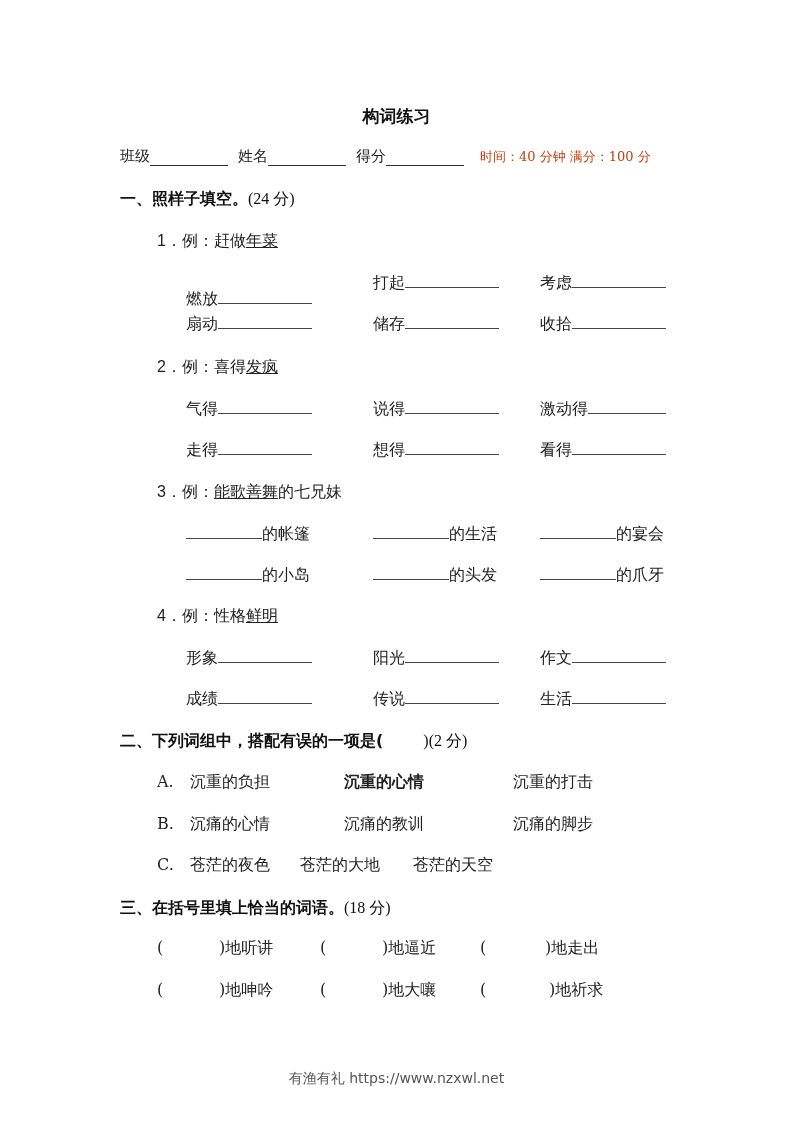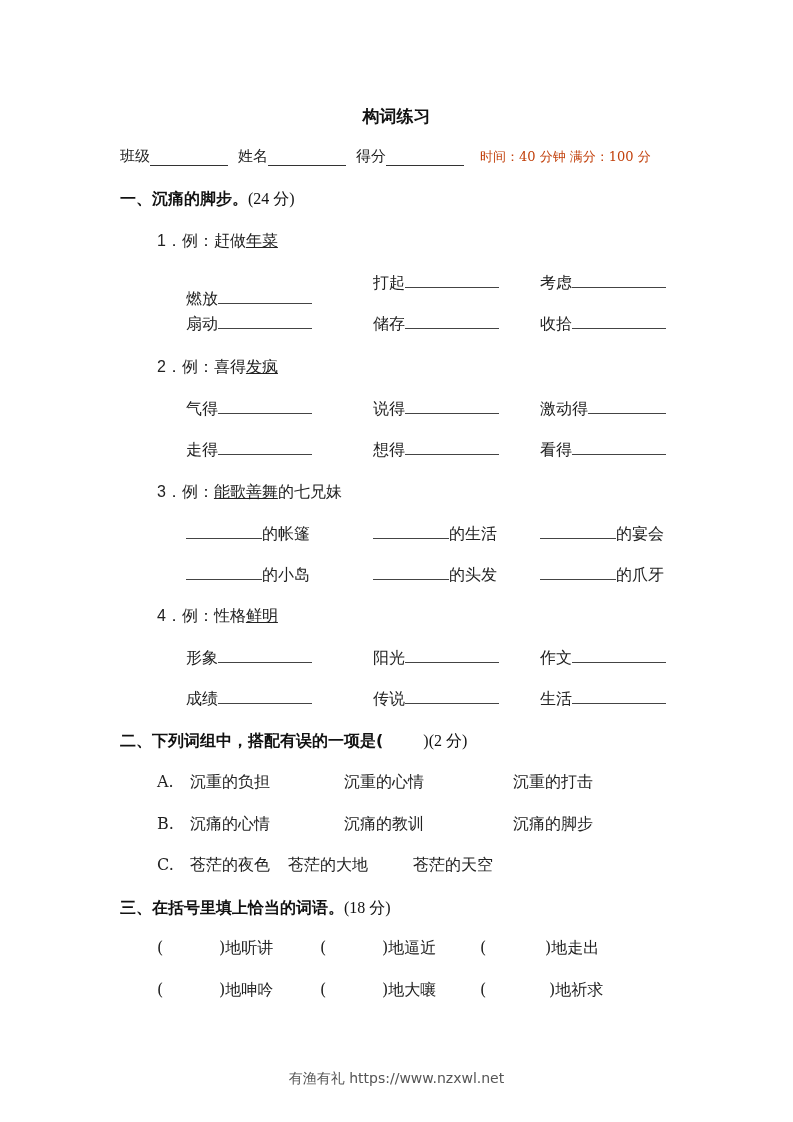--- a/index.html
+++ b/index.html
@@ -31,21 +31,21 @@
   <span>班级</span>
   <span class="blank" style="width:78px"></span>
   <span>姓名</span>
   <span class="blank" style="width:78px"></span>
   <span>得分</span>
   <span class="blank" style="width:78px"></span>
   <span class="meta">时间：40 分钟  满分：100 分</span>
 </div>
 
 <div class="abs sec" style="top:189px">
-  <span>一、沉痛的脚步。</span><span class="pts">(24 分)</span>
+  <span>一、照样子填空。</span><span class="pts">(24 分)</span>
 </div>
 
 <div id="s1">
     <div class="abs q" style="top: 231px;"><span class="num">1．</span><span>例：赶做</span><span class="ul">年菜</span><span></span></div>
     <div class="cell row" style="top: 289px; left: 186px;"><span>燃放</span><span class="blank-line" style="width:94px"></span></div>
     <div class="cell row" style="top: 273px; left: 373px;"><span>打起</span><span class="blank-line" style="width:94px"></span></div>
     <div class="cell row" style="top: 273px; left: 540px;"><span>考虑</span><span class="blank-line" style="width:94px"></span></div>
     <div class="cell row" style="top: 314px; left: 186px;"><span>扇动</span><span class="blank-line" style="width:94px"></span></div>
     <div class="cell row" style="top: 314px; left: 373px;"><span>储存</span><span class="blank-line" style="width:94px"></span></div>
     <div class="cell row" style="top: 314px; left: 540px;"><span>收拾</span><span class="blank-line" style="width:94px"></span></div>
@@ -72,29 +72,29 @@
     <div class="cell row" style="top: 689px; left: 540px;"><span>生活</span><span class="blank-line" style="width:94px"></span></div>
   </div>
 
 <div class="abs sec" style="top:731px">
   <span>二、下列词组中，搭配有误的一项是(</span><span style="display:inline-block;width:40px"></span><span class="pts">)</span><span class="pts">(2 分)</span>
 </div>
 
 <div id="s2">
     <div class="cell row" style="top: 772px; left: 157px;">A.</div>
     <div class="cell row" style="top: 772px; left: 190px; text-align: center;">沉重的负担</div>
-    <div class="cell row" style="top: 772px; left: 344px;">沉重的心情</div>
+    <div class="cell row" style="top: 772px; left: 344px; font-weight: bold;">沉重的心情</div>
     <div class="cell row" style="top: 772px; left: 513px;">沉重的打击</div>
     <div class="cell row" style="top: 814px; left: 157px;">B.</div>
     <div class="cell row" style="top: 814px; left: 190px;">沉痛的心情</div>
     <div class="cell row" style="top: 814px; left: 344px;">沉痛的教训</div>
     <div class="cell row" style="top: 814px; left: 513px;">沉痛的脚步</div>
     <div class="cell row" style="top: 855px; left: 157px;">C.</div>
     <div class="cell row" style="top: 855px; left: 190px;">苍茫的夜色</div>
-    <div class="cell row" style="top: 855px; left: 288px; text-align: center;">苍茫的大地</div>
+    <div class="cell row" style="top: 855px; left: 300px; text-align: center;">苍茫的大地</div>
     <div class="cell row" style="top: 855px; left: 413px;">苍茫的天空</div>
   </div>
 
 <div class="abs sec" style="top:898px">
   <span>三、在括号里填上恰当的词语。</span><span class="pts">(18 分)</span>
 </div>
 
 <div id="s3">
     <div class="cell row" style="top: 938px; left: 157px;">(</div>
     <div class="cell row" style="top: 938px; left: 219px;">)<span>地听讲</span></div>

